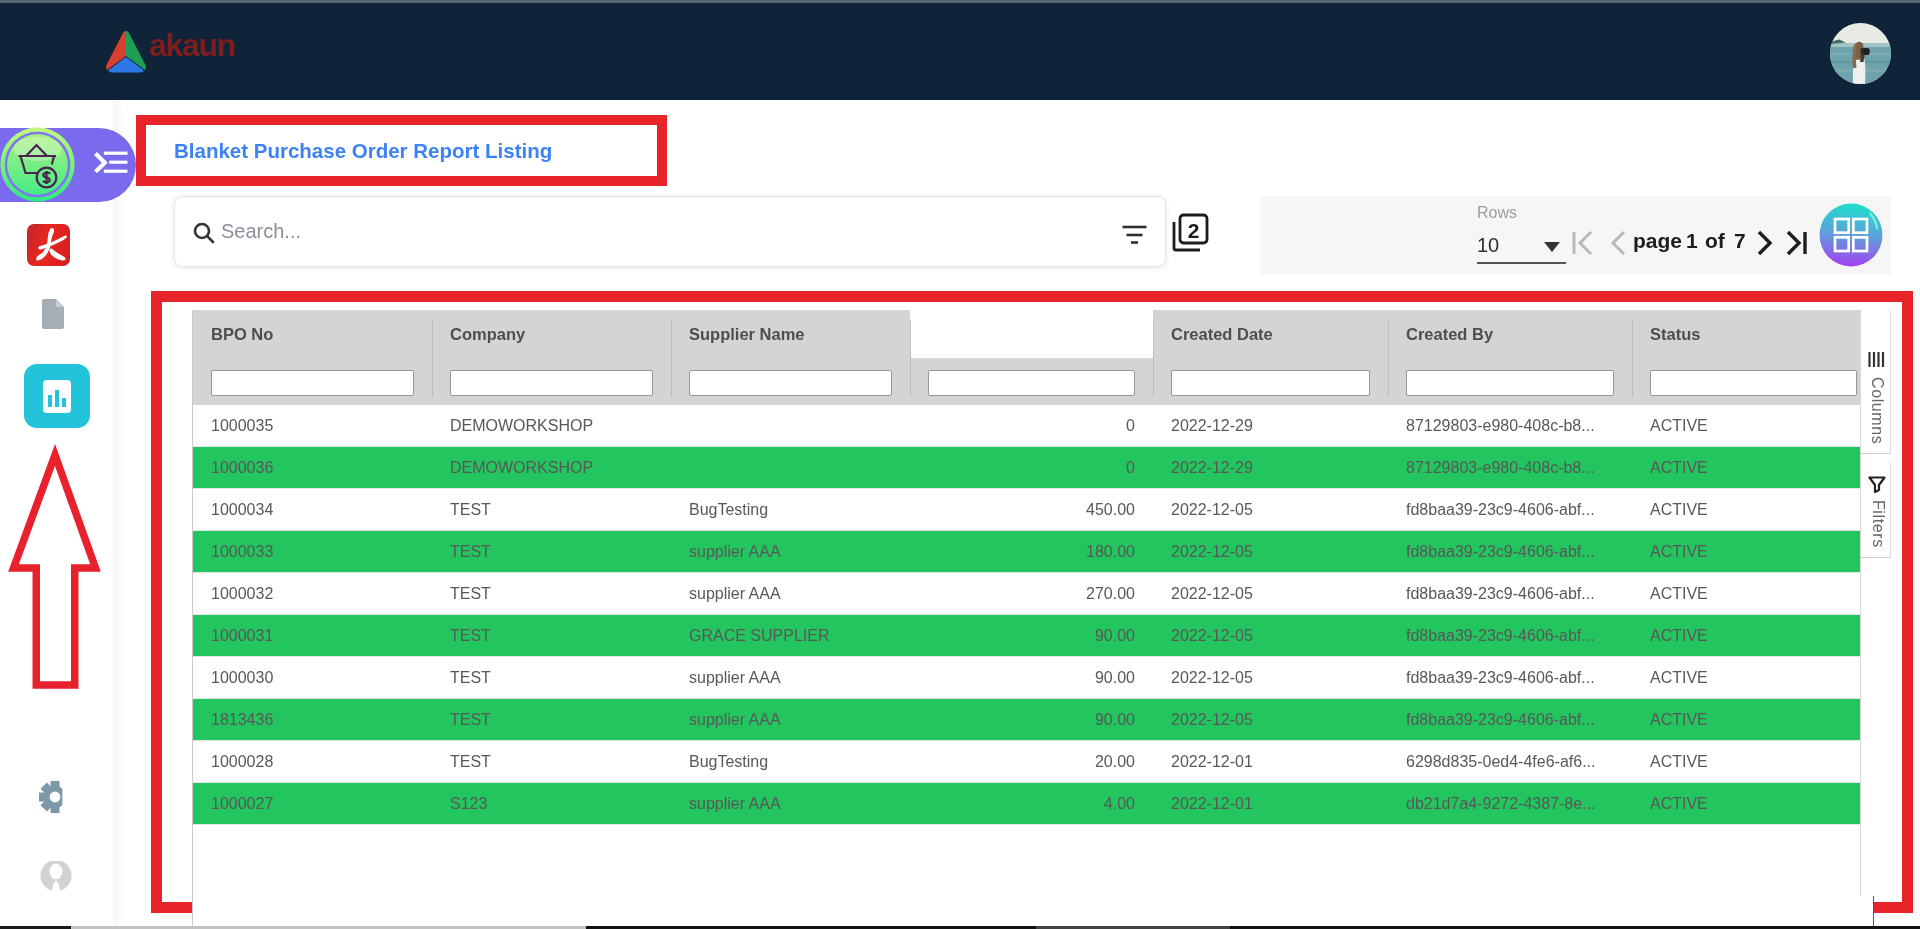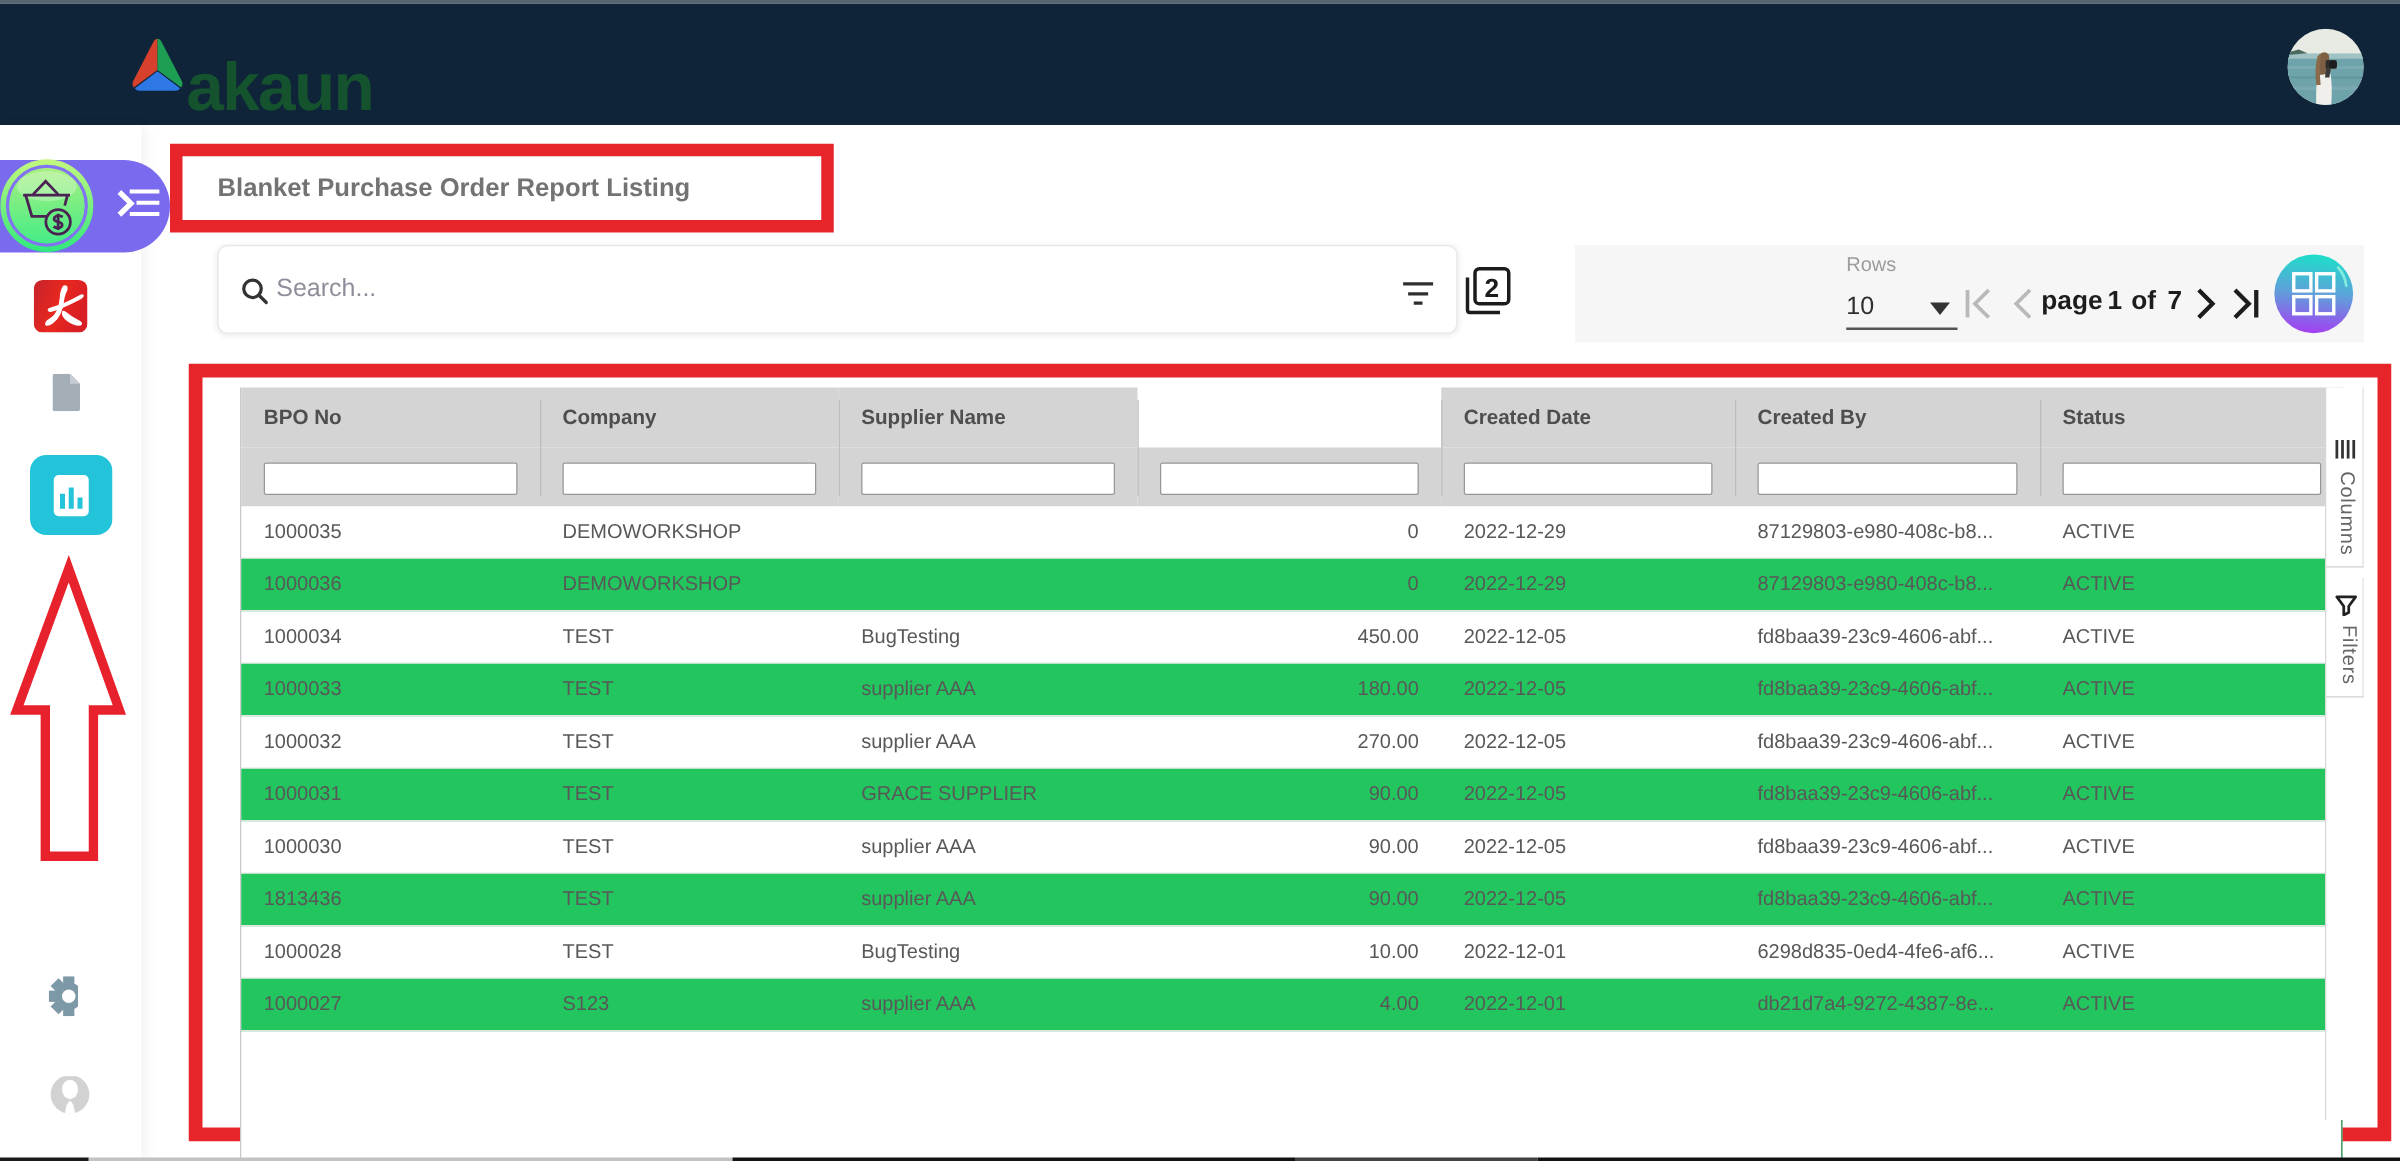--- a/index.html
+++ b/index.html
@@ -14,21 +14,21 @@
 
   
   #sidebar { left:0; top:100px; width:113px; height:829px; background:#fff;
     box-shadow:4px 0 10px rgba(0,0,0,0.05); }
   #pill { left:0; top:128px; width:136px; height:74px; background:#7a6aee;
     border-radius:0 37px 37px 0; }
 
   
   #redrect1 { left:136px; top:115px; width:531px; height:71px; border:10px solid #e8242b; background:#fff; }
   #title { left:28px; top:0; width:500px; height:51px; line-height:51px;
-    font-size:20.5px; font-weight:bold; color:#737373; letter-spacing:0px; }
+    font-size:20.5px; font-weight:bold; color:#3b82f6; letter-spacing:0px; }
   #redrect2 { left:151px; top:291px; width:1762px; height:622px; border:11px solid #e8242b; background:#fff; }
 
   
   #searchbox { left:174px; top:196px; width:992px; height:71px; background:#fff;
     border:1px solid #e7e7e7; border-radius:8px; box-shadow:0 1px 5px rgba(0,0,0,0.10); }
   #searchtext { left:221px; top:196px; height:71px; line-height:71px; font-size:20px; color:#8e8e9a; }
 
   
   #graypanel { left:1260px; top:196px; width:631px; height:78px; background:#f6f6f6; }
   #rowslabel { left:1477px; top:204px; font-size:16px; color:#9c9c9c; }
@@ -63,21 +63,21 @@
   <div class="abs" id="topstrip"></div>
   <div class="abs" id="header"></div>
   <div class="abs" id="sidebar"></div>
   <div class="abs" id="pill"></div>
 
   <svg class="abs" style="left:104px; top:28px;" width="44" height="46" viewBox="0 0 44 46">
     <path d="M22 3 L22 28 L3 42 Q1 39 3 36 L19 5 Q20.5 2.5 22 3 Z" fill="#d7402c"></path>
     <path d="M22 3 L22 28 L41 42 Q43 39 41 36 L25 5 Q23.5 2.5 22 3 Z" fill="#1d9e53"></path>
     <path d="M22 29 L4 42.5 Q5 44.5 8 44.5 L36 44.5 Q39 44.5 40 42.5 Z" fill="#2e78e6"></path>
   </svg>
-  <div class="abs" style="left:149px; top:27px; font-size:54px; font-weight:bold; color:#14532d; letter-spacing:-1.3px;margin-top:12px;">akaun</div>
+  <div class="abs" style="left:149px; top:27px; font-size:32px; font-weight:bold; color:#7f1d1d; letter-spacing:-1.3px;">akaun</div>
 
   <svg class="abs" style="left:1830px; top:23px;" width="61" height="61" viewBox="0 0 61 61">
     <defs>
         <clipPath id="avclip">
           <circle cx="30.5" cy="30.5" r="30.5"></circle>
         </clipPath>
       </defs>
     <g clip-path="url(#avclip)">
       <rect x="0" y="0" width="61" height="61" fill="#e8ebe4"></rect>
       <rect x="0" y="20" width="61" height="41" fill="#6fa3ab"></rect>
@@ -360,21 +360,21 @@
         <div class="cell" style="left:478px;width:239px;">supplier AAA</div>
         <div class="cell num" style="left:717px;width:243px;">90.00</div>
         <div class="cell" style="left:960px;width:235px;">2022-12-05</div>
         <div class="cell" style="left:1195px;width:244px;">fd8baa39-23c9-4606-abf...</div>
         <div class="cell" style="left:1439px;width:243px;">ACTIVE</div>
       </div>
       <div class="row" style="top:431px;">
         <div class="cell" style="left:0px;width:239px;">1000028</div>
         <div class="cell" style="left:239px;width:239px;">TEST</div>
         <div class="cell" style="left:478px;width:239px;">BugTesting</div>
-        <div class="cell num" style="left:717px;width:243px;">10.00</div>
+        <div class="cell num" style="left:717px;width:243px;">20.00</div>
         <div class="cell" style="left:960px;width:235px;">2022-12-01</div>
         <div class="cell" style="left:1195px;width:244px;">6298d835-0ed4-4fe6-af6...</div>
         <div class="cell" style="left:1439px;width:243px;">ACTIVE</div>
       </div>
       <div class="row alt" style="top:473px;">
         <div class="cell" style="left:0px;width:239px;">1000027</div>
         <div class="cell" style="left:239px;width:239px;">S123</div>
         <div class="cell" style="left:478px;width:239px;">supplier AAA</div>
         <div class="cell num" style="left:717px;width:243px;">4.00</div>
         <div class="cell" style="left:960px;width:235px;">2022-12-01</div>

